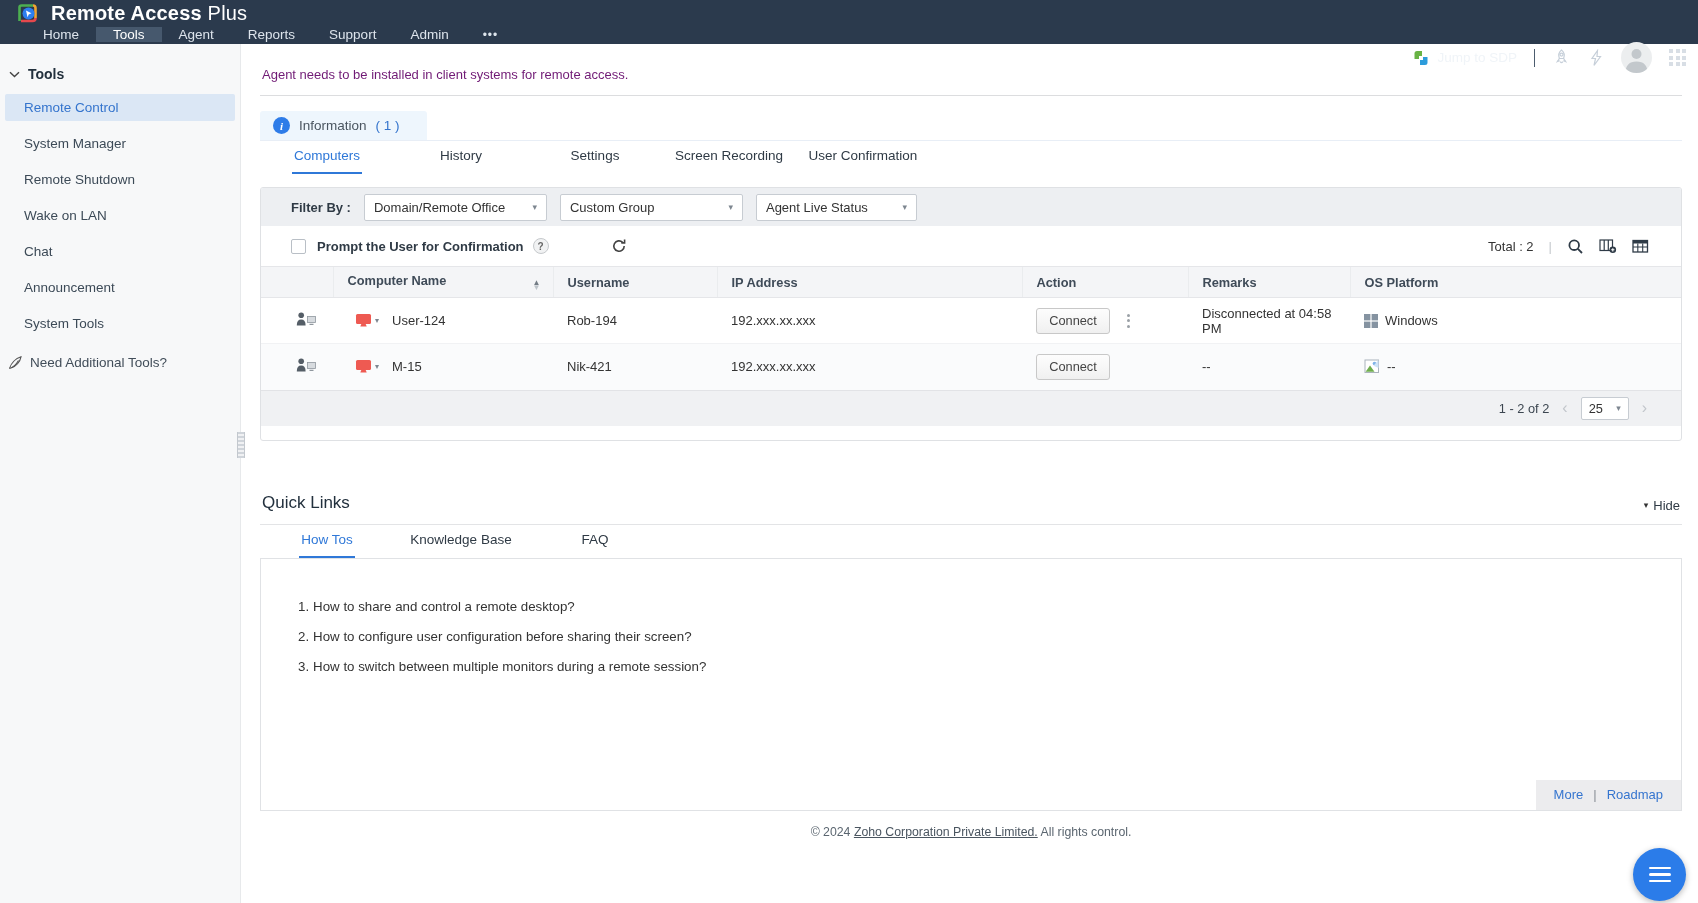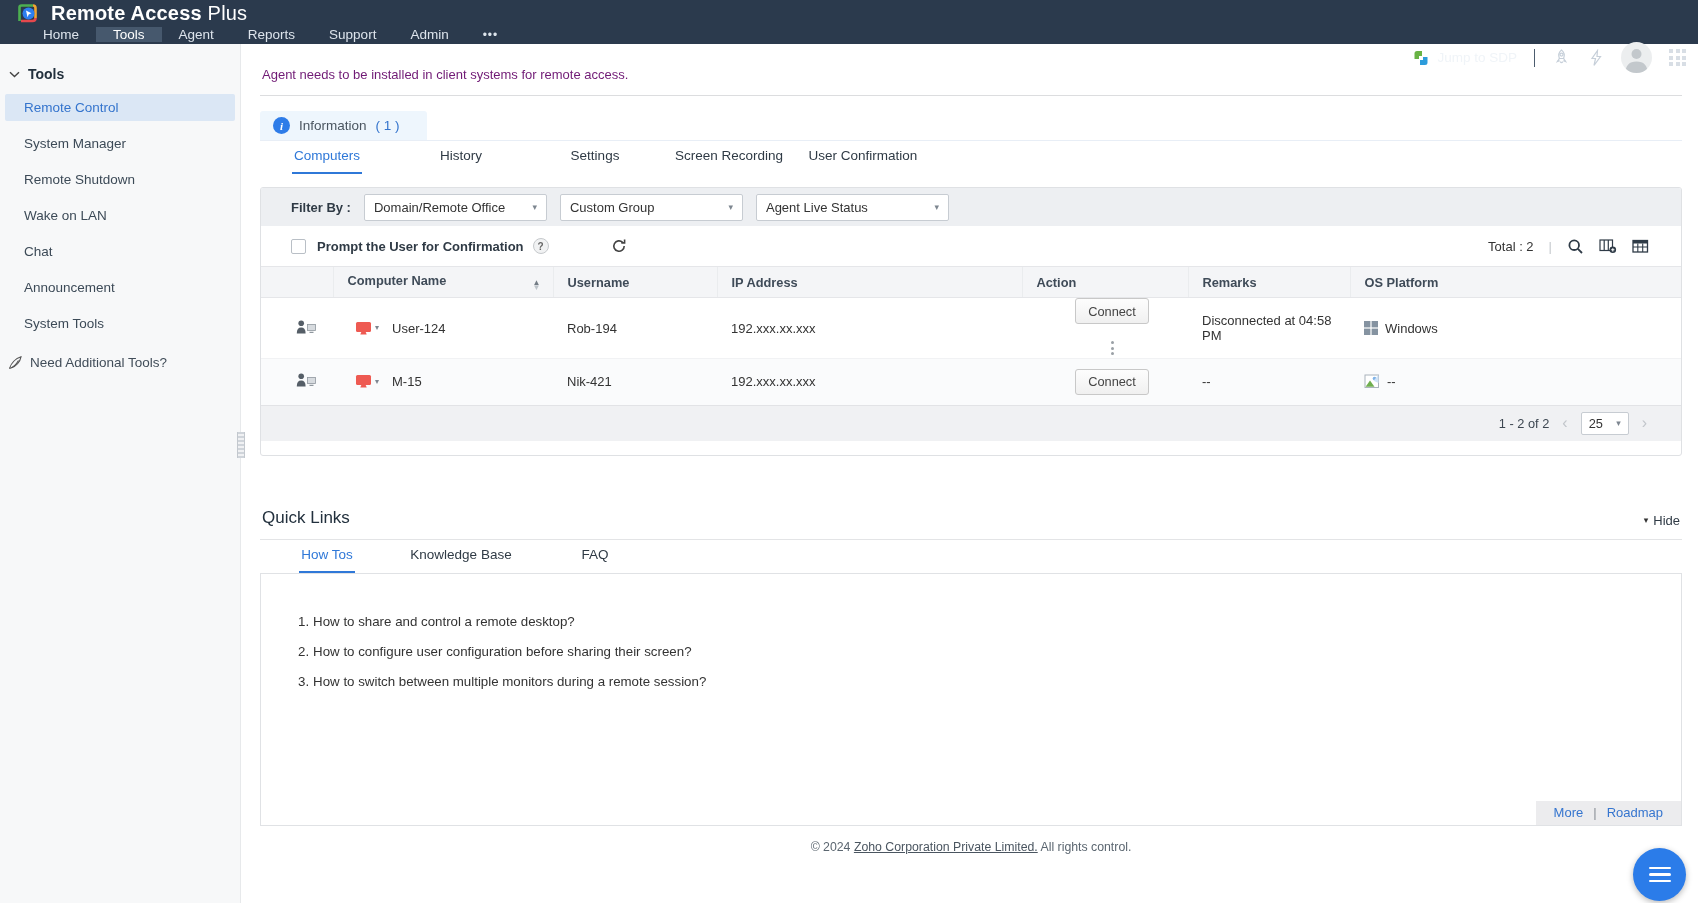--- a/index.html
+++ b/index.html
@@ -44,21 +44,21 @@
   .tabs{display:flex;}
   .tabslot{width:134px;text-align:center;font-size:13.5px;color:#2f3a45;cursor:pointer;}
   .tabslot span{display:inline-block;padding:7px 2px 9px;border-bottom:2px solid transparent;}
   .tabslot.active span{color:#2f78d8;border-bottom-color:#2f78d8;}
 
   
   .panel{margin-top:13px;border:1px solid #dfe1e4;border-radius:3px;overflow:hidden;padding-bottom:14px;}
   .filterbar{height:38px;background:#edeff2;display:flex;align-items:center;gap:13px;padding:0 16px 0 30px;}
   .filter-label{font-size:13px;color:#2f3a45;font-weight:700;}
   .dropdown{width:183px;height:27px;background:#fff;border:1px solid #c7ccd2;border-radius:2px;display:flex;align-items:center;justify-content:space-between;padding:0 9px;font-size:13px;color:#333;cursor:pointer;}
-  .dropdown:last-child{width:193px;}
+  .dropdown:last-child{width:161px;}
   .caret{color:#7d8690;font-size:9px;line-height:1;}
   .toolbar{height:40px;display:flex;align-items:center;padding:0 32px 0 30px;}
   .checkbox{width:15px;height:15px;border:1px solid #b9bfc6;border-radius:2px;background:#fff;cursor:pointer;flex-shrink:0;}
   .prompt-label{margin-left:11px;font-size:13px;color:#2f3a45;font-weight:700;}
   .help-badge{margin-left:9px;width:16px;height:16px;border-radius:50%;background:#f1f2f3;border:1px solid #c6c9cc;color:#666;font-size:10px;font-weight:700;display:flex;align-items:center;justify-content:center;cursor:pointer;}
   .refresh{margin-left:62px;display:flex;cursor:pointer;}
   .toolbar-right{margin-left:auto;display:flex;align-items:center;gap:15px;}
   .total{font-size:13px;color:#333;}
   .tdivider{color:#c5c9cd;font-size:13px;}
 
@@ -70,41 +70,41 @@
   th .sort .asc{font-size:8px;color:#737c85;}
   th .sort .desc{font-size:8px;color:#bcc3c9;}
   tbody td{height:46px;font-size:13px;color:#333;padding:0 0 0 14px;}
   tbody tr.alt{background:#fafbfc;}
   tbody tr+tr{border-top:1px solid #f1f2f4;}
   td.first{text-align:center;padding:0 0 0 18px;}
   .name-cell{display:flex;align-items:center;padding-left:8px;}
   .name-cell .caret{font-size:8px;margin-left:3px;}
   .name-cell .cname{margin-left:13px;}
   .connect-btn{width:74px;height:26px;border:1px solid #c8c8c8;border-radius:3px;background:linear-gradient(#fdfdfd,#f0f0f0);font-size:12.8px;color:#444;font-family:"Liberation Sans",sans-serif;cursor:pointer;}
-  .action-cell{display:flex;align-items:center;gap:14px;flex-direction:column;}
+  .action-cell{display:flex;align-items:center;gap:14px;}
   .kebab{display:inline-flex;flex-direction:column;gap:2.5px;cursor:pointer;padding:3px;}
   .kebab i{width:3px;height:3px;border-radius:50%;background:#9aa0a6;}
   .os-cell{display:flex;align-items:center;gap:7px;}
 
   .pagbar{height:36px;background:#f0f1f3;border-top:1px solid #e2e3e6;display:flex;align-items:center;justify-content:flex-end;gap:13px;padding:0 34px 0 0;}
   .pag-range{font-size:12.8px;color:#3c4650;}
   .pag-chevron{color:#c2c6cb;font-size:16px;cursor:pointer;line-height:1;}
   .pagesize{width:48px;height:23px;background:#fff;border:1px solid #c7ccd2;border-radius:2px;display:flex;align-items:center;justify-content:space-between;padding:0 7px;font-size:12.8px;color:#333;cursor:pointer;}
 
   
   .ql-header{margin-top:52px;display:flex;align-items:flex-end;justify-content:space-between;border-bottom:1px solid #e3e4e6;padding:0 2px 11px 2px;}
   .ql-title{font-size:17px;color:#22303d;}
   .hide-link{font-size:13px;color:#2f3a45;display:flex;align-items:center;gap:5px;cursor:pointer;}
   .hide-link .caret{color:#333;}
   .ql-panel{border:1px solid #e0e2e5;border-top:none;position:relative;height:252px;}
   .ql-tabs-border{border-bottom:1px solid #e0e2e5;}
   .ql-list{padding:40px 0 0 37px;}
   .ql-item{font-size:13.3px;color:#333;margin-bottom:15px;cursor:pointer;}
   .ql-item .num{margin-right:4px;}
-  .ql-strip{position:absolute;right:0;bottom:0;height:24px;background:#ececee;display:flex;align-items:center;gap:10px;padding:0 18px;}
+  .ql-strip{position:absolute;right:0;bottom:0;height:30px;background:#ececee;display:flex;align-items:center;gap:10px;padding:0 18px;}
   .ql-strip a{font-size:13px;color:#3575cf;text-decoration:none;cursor:pointer;}
   .ql-strip .pipe{color:#8a9097;font-size:13px;}
 
   .footer{margin-top:14px;text-align:center;font-size:12.3px;color:#5b6670;}
   .footer .zlink{text-decoration:underline;color:#4a5560;cursor:pointer;}
 
   .fab{position:absolute;right:12px;bottom:2px;width:53px;height:53px;border-radius:50%;background:#2b7ce9;display:flex;flex-direction:column;align-items:center;justify-content:center;gap:4px;box-shadow:0 2px 6px rgba(0,0,0,.28);cursor:pointer;}
   .fab i{width:22px;height:2.6px;border-radius:2px;background:#fff;}
 </style>
 </head>

